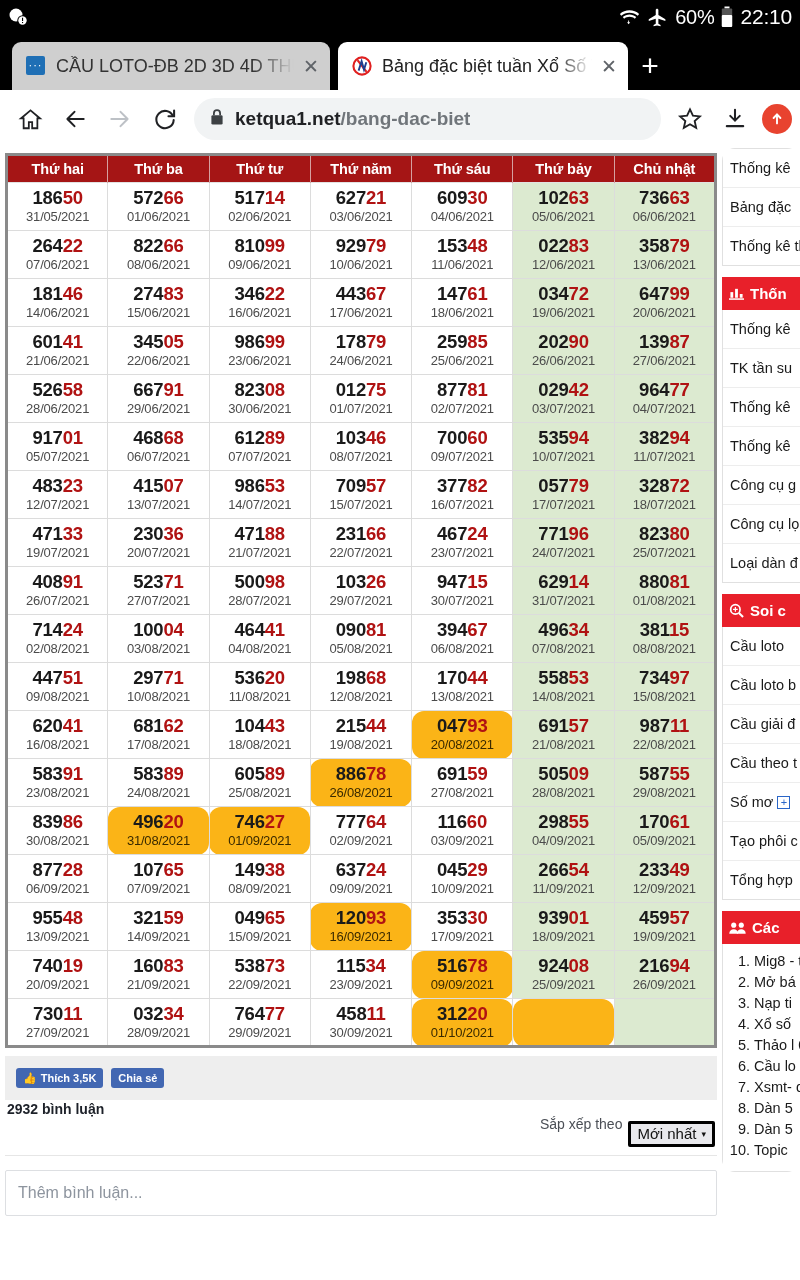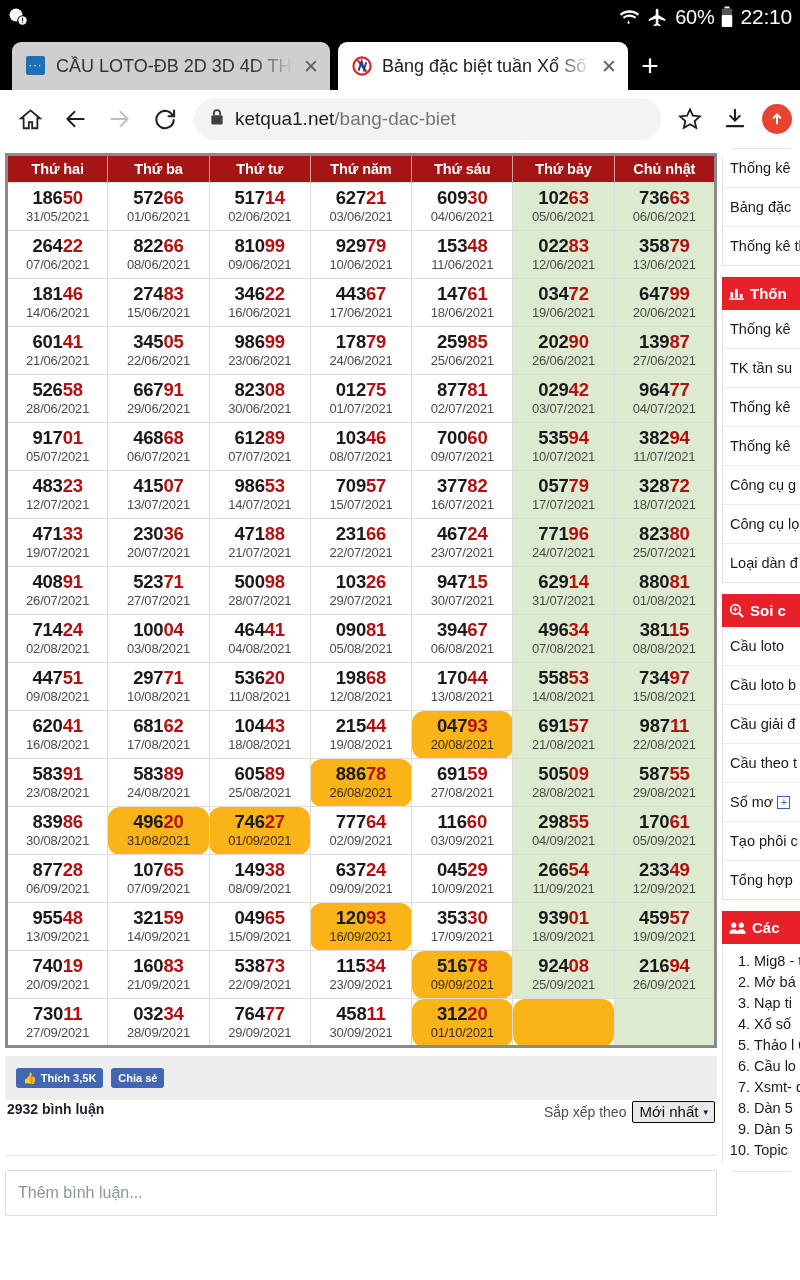--- a/index.html
+++ b/index.html
@@ -63,21 +63,21 @@
     height: 58px; background: #ffffff; display: flex; align-items: center;
     padding: 0 8px; gap: 1px;
   }
   .nav-btn {
     width: 44px; height: 44px; display: flex; align-items: center;
     justify-content: center; flex: 0 0 44px;
   }
   .url-pill {
     flex: 1 1 auto; height: 42px; background: #f1f3f4; border-radius: 21px;
     display: flex; align-items: center; padding: 0 10px 0 16px;
-    margin: 16px 6px; overflow: hidden;
+    margin: 16px 6px; overflow: hidden; font-weight: bold;
   }
   .lock { margin-right: 11px; flex: 0 0 14px; }
   .url-text { font-size: 19px; color: #202124; white-space: nowrap; overflow: hidden; }
   .url-text .path { color: #70757a; }
   .profile-dot {
     width: 30px; height: 30px; border-radius: 50%; background: #e8432f;
     display: flex; align-items: center; justify-content: center; flex: 0 0 30px;
     margin-left: 4px;
   }
 
@@ -148,23 +148,23 @@
   
   .cmt-head {
     margin: 0 5px; height: 38px; display: flex; align-items: flex-start;
     padding: 0 2px;
     gap: 12px;
   }
   .cmt-count { font-size: 14px; font-weight: bold; color: #1d2129; }
   .cmt-sort { margin-left: auto; display: flex; align-items: center; gap: 6px; }
   .cmt-sort .lbl2 { font-size: 14px; color: #4b4f56; }
   .sel {
-    background: #e9e9ed; border: 1px solid #000000; border-radius: 2px;
+    background: #e9e9ed; border: 3px solid #000000; border-radius: 2px;
     font-size: 15px; color: #111; padding: 1px 6px 2px 6px;
-    display: flex; align-items: center; gap: 5px;
+    display: flex; align-items: center; gap: 5px; margin-top: 20px;
   }
   .sel .car { font-size: 9px; }
 
   .cmt-div { margin: 16px 5px 0 5px; height: 1px; background: #e6e6e6; }
   .cmt-box {
     margin: 14px 5px 0 5px; height: 46px; border: 1px solid #dddfe2;
     border-radius: 2px; display: flex; align-items: center; padding-left: 12px;
   }
   .cmt-box .ph { font-size: 16px; color: #8d949e; }
 

